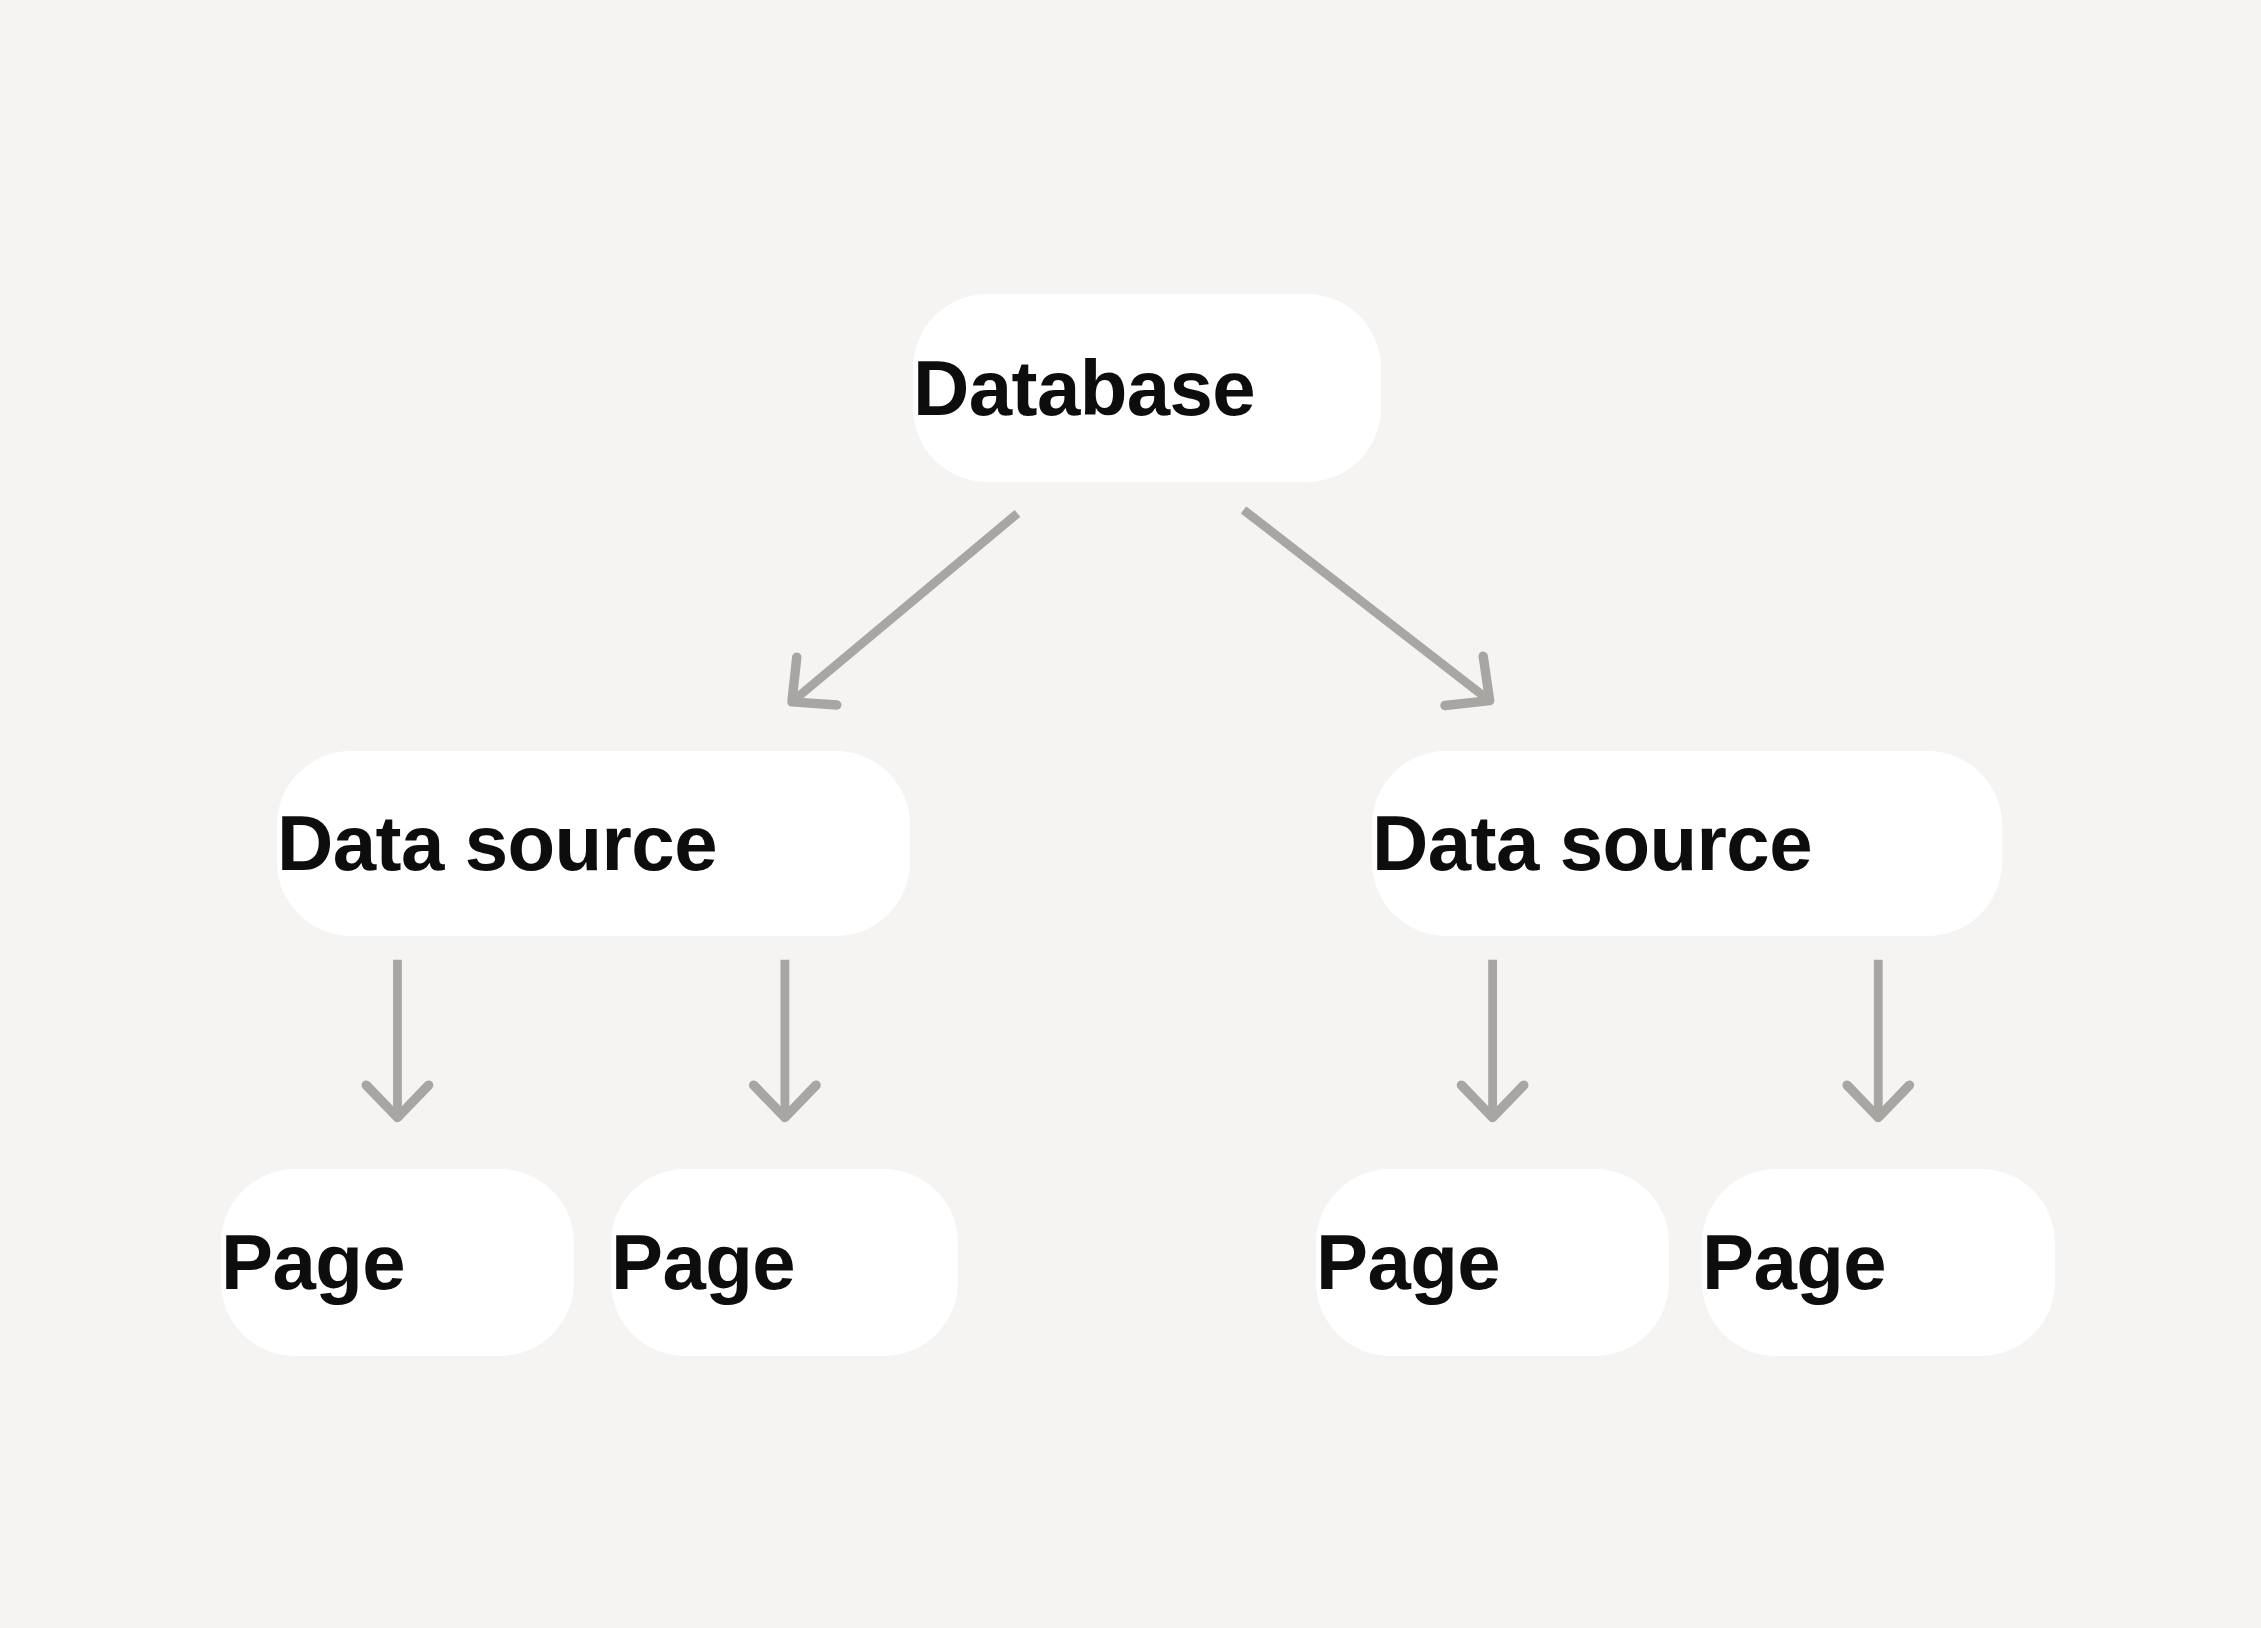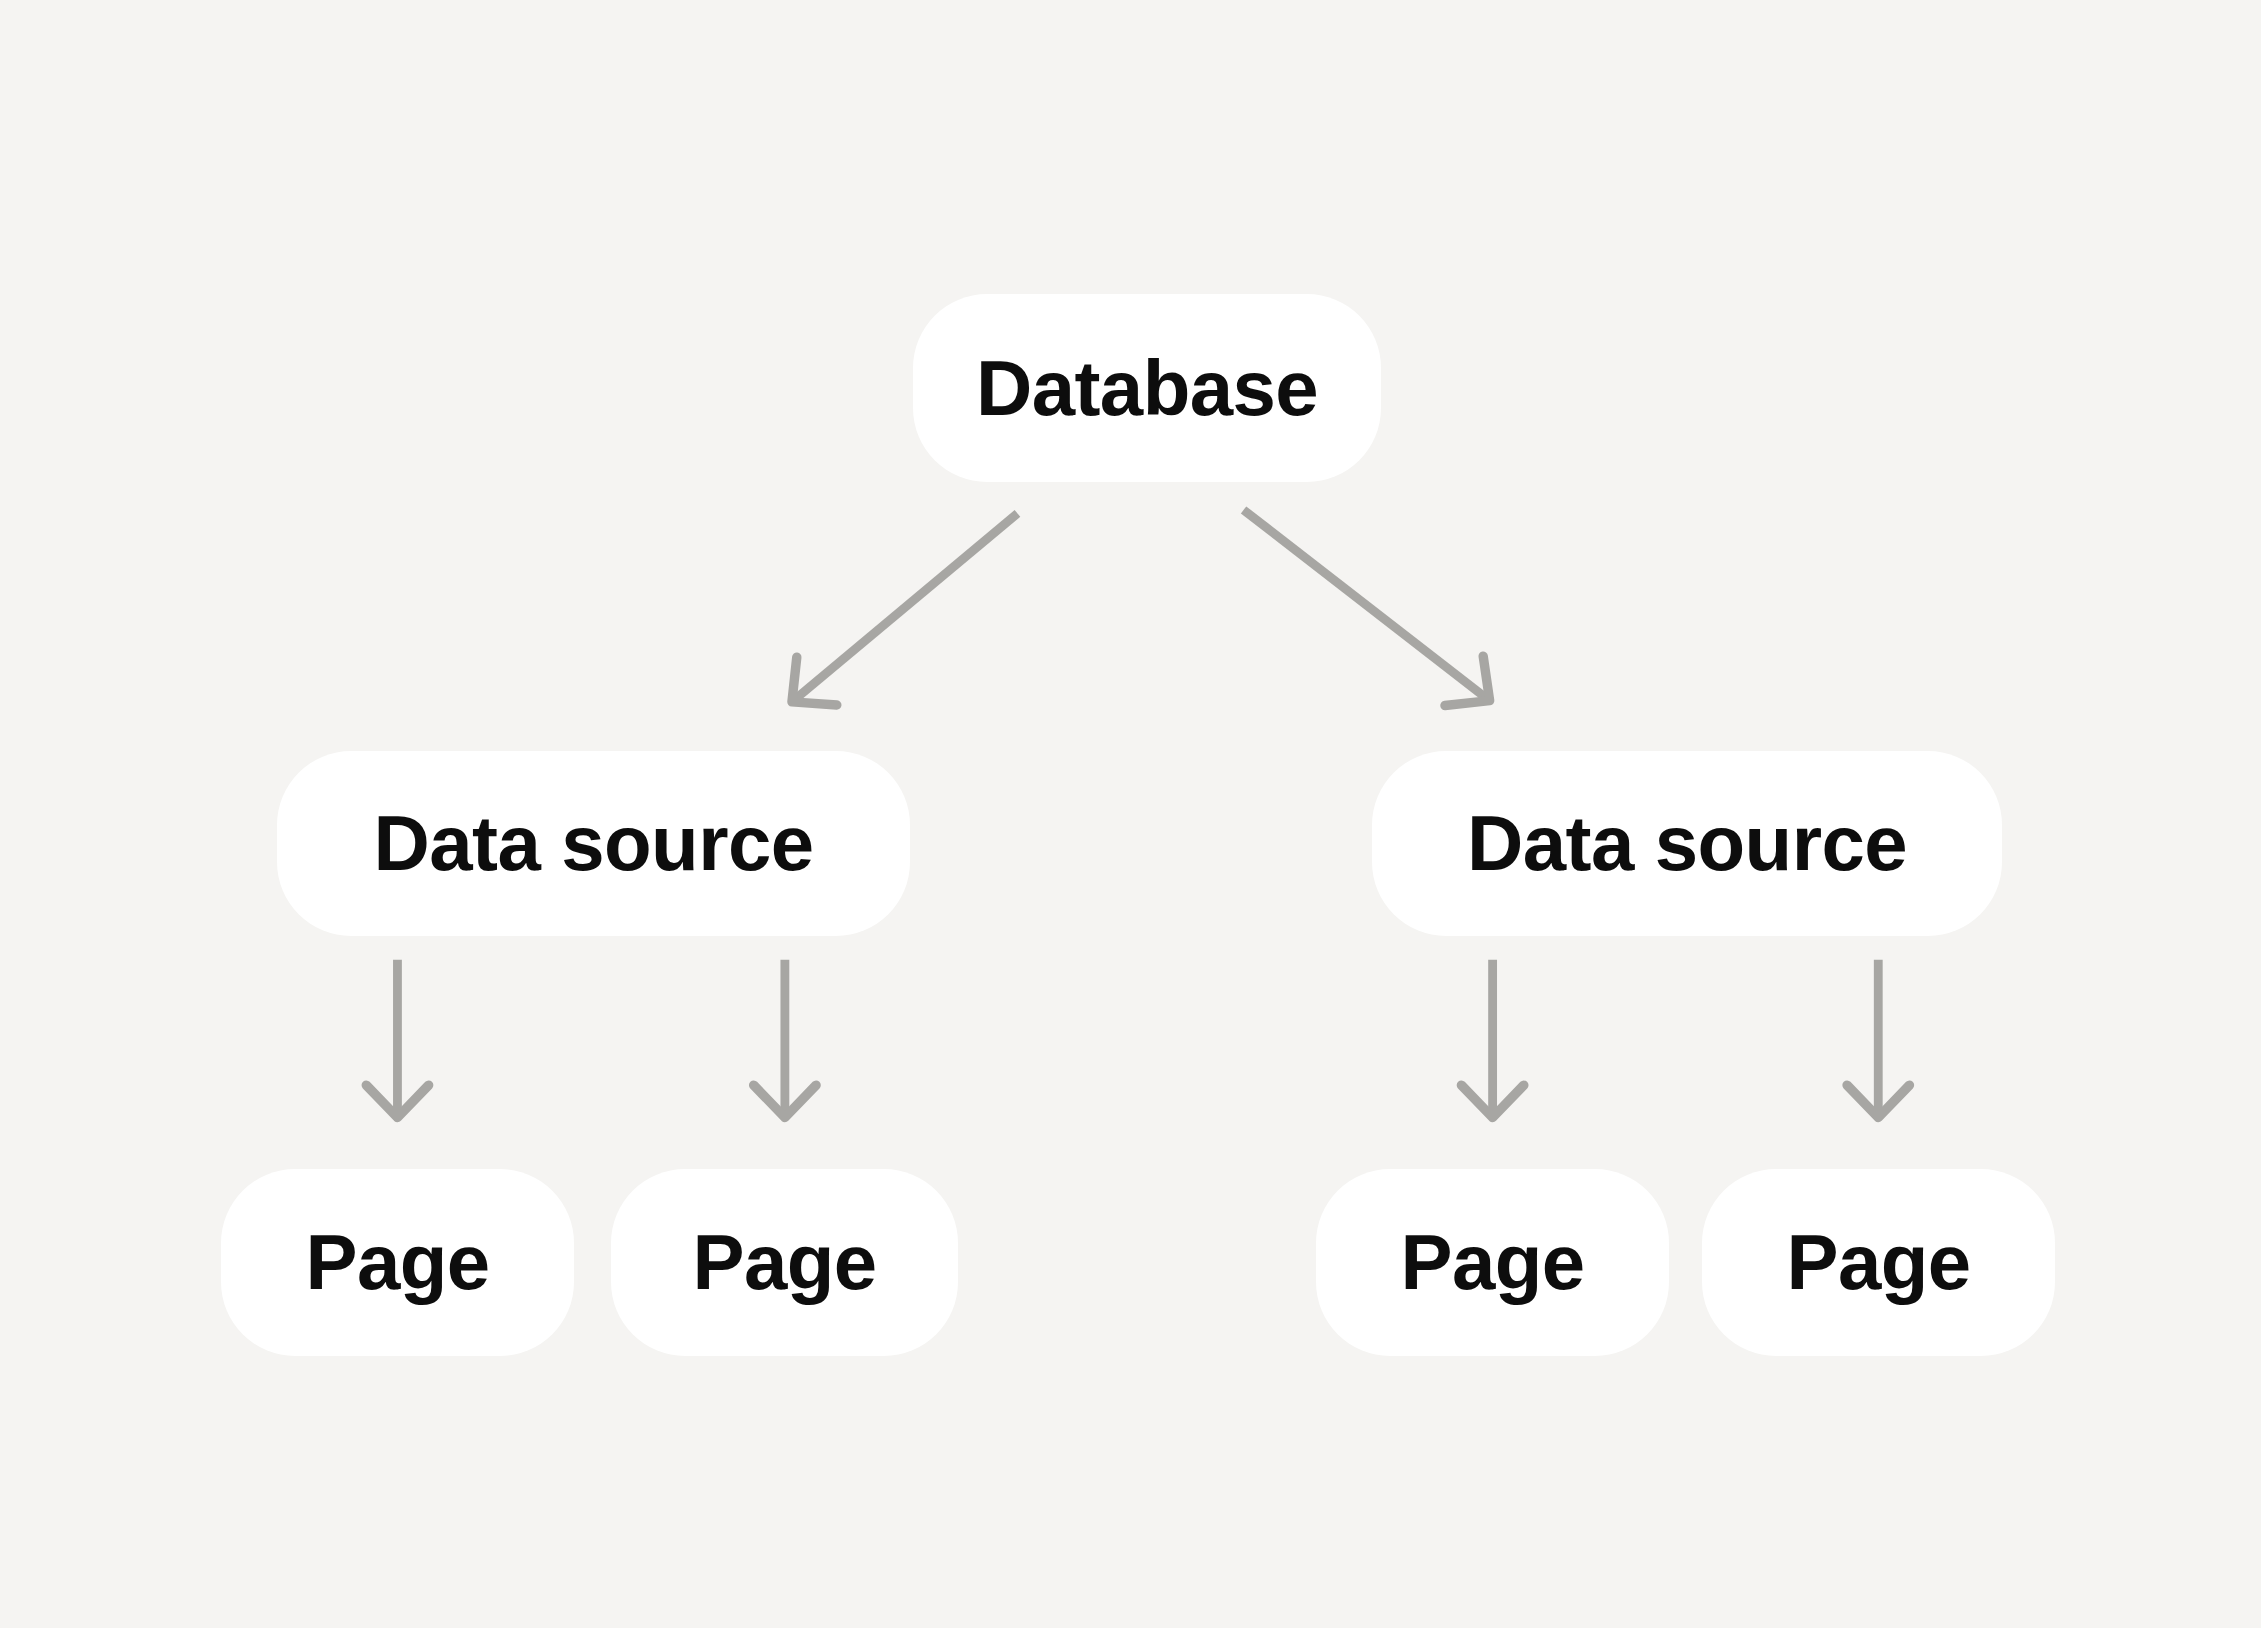--- a/index.html
+++ b/index.html
@@ -35,21 +35,20 @@
     fill: none;
   }
   .arrow { stroke-width: 15; stroke-linecap: butt; }
   .arrow-head { stroke-width: 16; stroke-linecap: round; stroke-linejoin: round; }
   .node {
     position: absolute;
     background: var(--node-fill);
     border-radius: 74px;
     display: flex;
     align-items: center;
-    justify-content: center;
   }
   .node-label {
     font-size: 78px;
     font-weight: 700;
     color: var(--text-color);
     letter-spacing: -0.6px;
     white-space: nowrap;
   }
   
   .node-database          { left: 913px; top:  294px; width: 468px;  height: 188px; }

